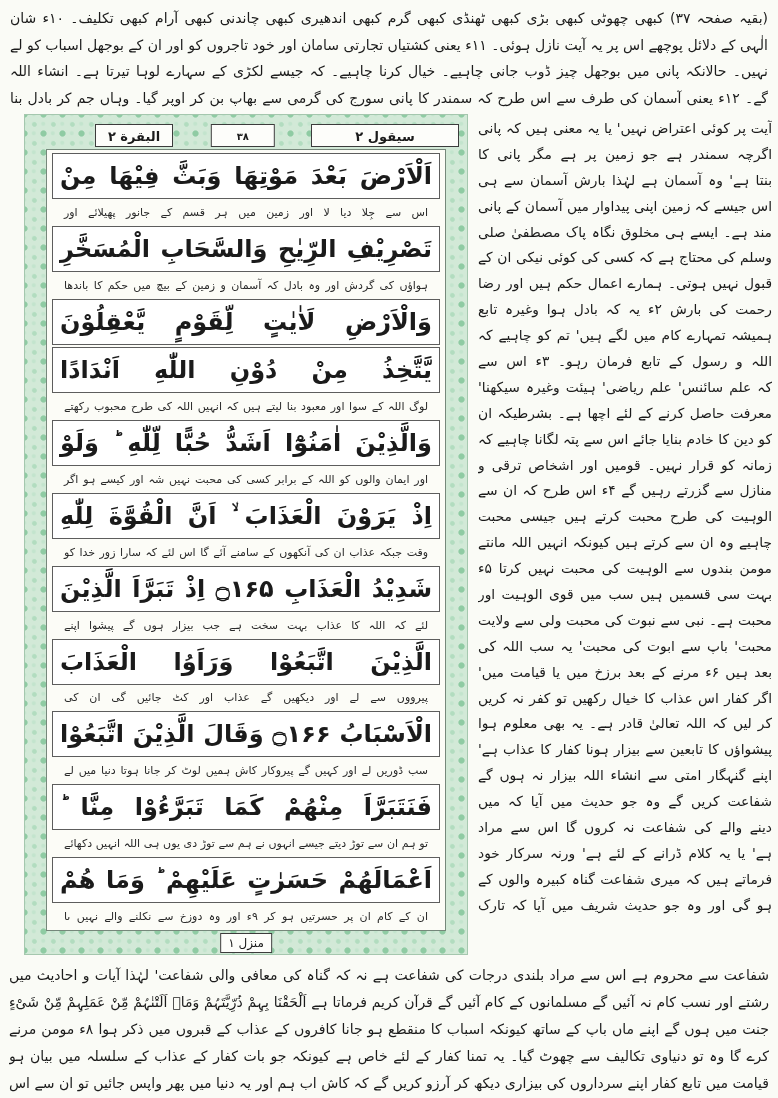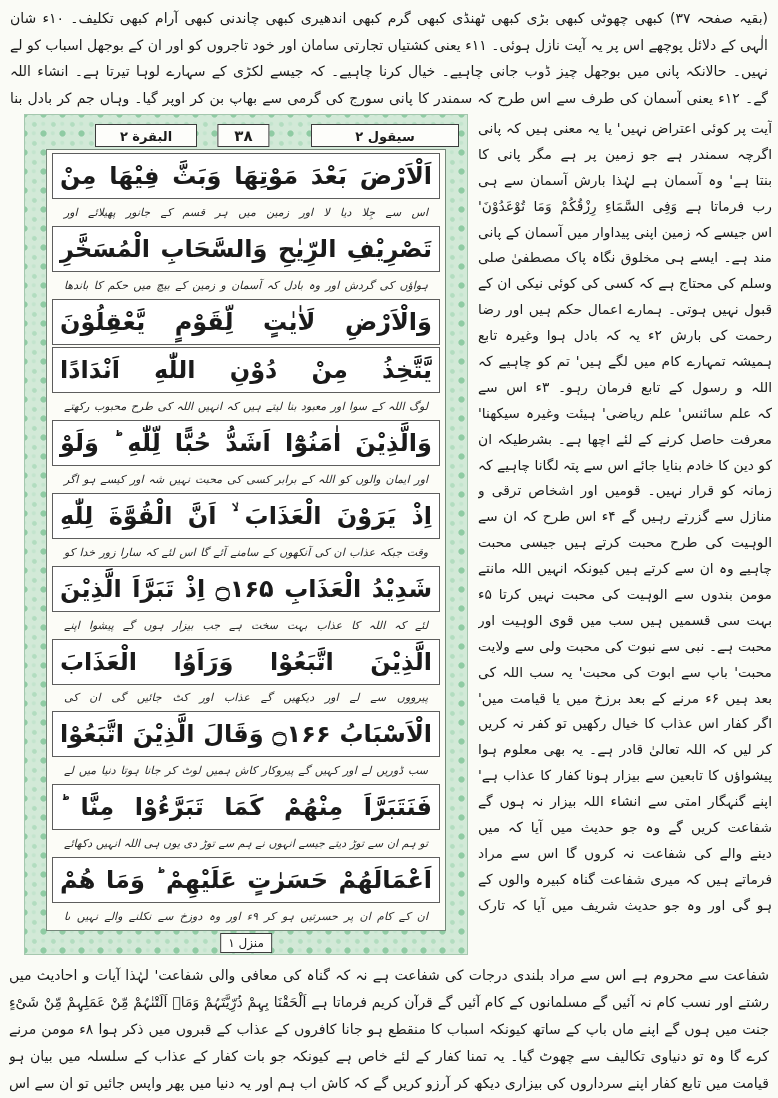--- a/index.html
+++ b/index.html
@@ -35,38 +35,38 @@
     background-position:9px 9px,0 0,4px 4px;
     border:1px solid #a5c7ae;
   }
   .hdr-box{
     position:absolute;top:9px;height:23px;line-height:23px;
     background:#fdfdfa;border:1px solid #3c3c3c;
     font-size:13px;font-weight:bold;text-align:center;
     direction:rtl;box-sizing:border-box;
   }
   .hdr-juz{right:8px;width:148px;}
-  .hdr-page{left:50%;transform:translateX(-55%);width:52px;font-size:15px;}
-  .hdr-surah{left:70px;width:102px;}
+  .hdr-page{left:50%;transform:translateX(-55%);width:64px;font-size:10px;}
+  .hdr-surah{left:70px;width:78px;}
   .frame-inner{
     flex:1;background:#fcfcf7;border:1px solid #76887b;
     box-sizing:border-box;padding:3px 5px;
     display:flex;flex-direction:column;justify-content:space-between;
     overflow:hidden;
   }
   .v-ar{
     border:1px solid #5d5d5d;background:#ffffff;
     direction:rtl;text-align:justify;text-align-last:justify;
     font-size:24px;font-weight:700;line-height:44px;height:46px;
     padding:0 7px;box-sizing:border-box;overflow:hidden;
   }
   .v-ur{
     direction:rtl;text-align:justify;text-align-last:justify;
     font-size:11px;line-height:21px;height:21px;color:#2a2a2a;
-    padding:0 12px;overflow:hidden;font-style:italic;
+    padding:0 12px;overflow:hidden;
   }
   .manzil{
     position:absolute;bottom:1px;left:50%;transform:translateX(-50%);
     background:#fdfdfa;border:1px solid #3c3c3c;
     font-size:12px;line-height:18px;padding:0 7px;direction:rtl;
   }
   
   .commentary{flex:1;padding:2px 6px 0 10px;box-sizing:border-box;overflow:hidden;}
   .c-line{
     direction:rtl;text-align:justify;text-align-last:justify;
@@ -141,21 +141,20 @@
     </div>
 
     <div class="commentary">
 
         <div class="c-line">آیت پر کوئی اعتراض نہیں' یا یہ معنی ہیں کہ پانی کا خزانہ</div>
 
         <div class="c-line">اگرچہ سمندر ہے جو زمین پر ہے مگر پانی کا ٹکسال جہاں پانی</div>
 
         <div class="c-line">بنتا ہے' وہ آسمان ہے لہٰذا بارش آسمان سے ہی آتی ہے۔</div>
 
-        <div class="c-line">رب فرماتا ہے وَفِی السَّمَاءِ رِزْقُکُمْ وَمَا تُوْعَدُوْنَ'</div>
 
         <div class="c-line">اس جیسے کہ زمین اپنی پیداوار میں آسمان کے پانی کی حاجت</div>
 
         <div class="c-line">مند ہے۔ ایسے ہی مخلوق نگاہ پاک مصطفیٰ صلی اللہ علیہ</div>
 
         <div class="c-line">وسلم کی محتاج ہے کہ کسی کی کوئی نیکی ان کے وسیلہ کے بغیر</div>
 
         <div class="c-line">قبول نہیں ہوتی۔ ہمارے اعمال حکم ہیں اور رضا مصطفوی</div>
 
         <div class="c-line">رحمت کی بارش ۲ء یہ کہ بادل ہوا وغیرہ تابع فرمان ہیں</div>
@@ -193,20 +192,21 @@
         <div class="c-line">کر لیں کہ اللہ تعالیٰ قادر ہے۔ یہ بھی معلوم ہوا کہ</div>
 
         <div class="c-line">پیشواؤں کا تابعین سے بیزار ہونا کفار کا عذاب ہے' نبی</div>
 
         <div class="c-line">اپنے گنہگار امتی سے انشاء اللہ بیزار نہ ہوں گے بلکہ</div>
 
         <div class="c-line">شفاعت کریں گے وہ جو حدیث میں آیا کہ میں زکوٰۃ نہ</div>
 
         <div class="c-line">دینے والے کی شفاعت نہ کروں گا اس سے مراد منکر زکوٰۃ</div>
 
+        <div class="c-line">ہے' یا یہ کلام ڈرانے کے لئے ہے' ورنہ سرکار خود</div>
 
         <div class="c-line">فرماتے ہیں کہ میری شفاعت گناہ کبیرہ والوں کے لئے بھی</div>
 
         <div class="c-line">ہو گی اور وہ جو حدیث شریف میں آیا کہ تارک سنت</div>
       </div>
 
   </div>
 
   <div class="bottom-notes">
 

